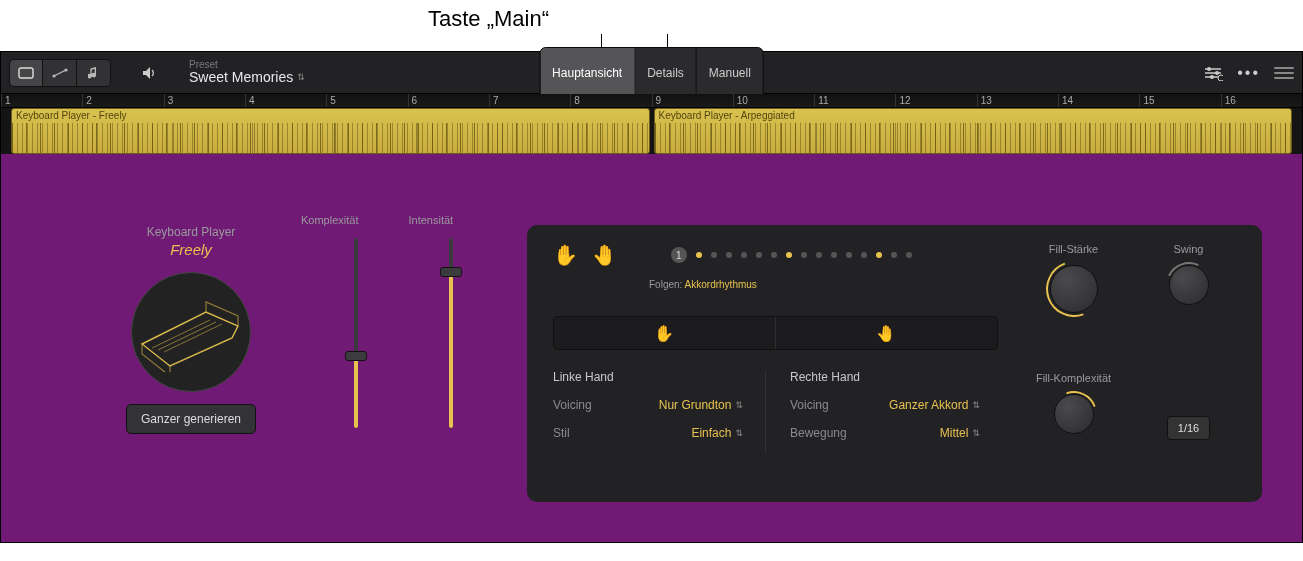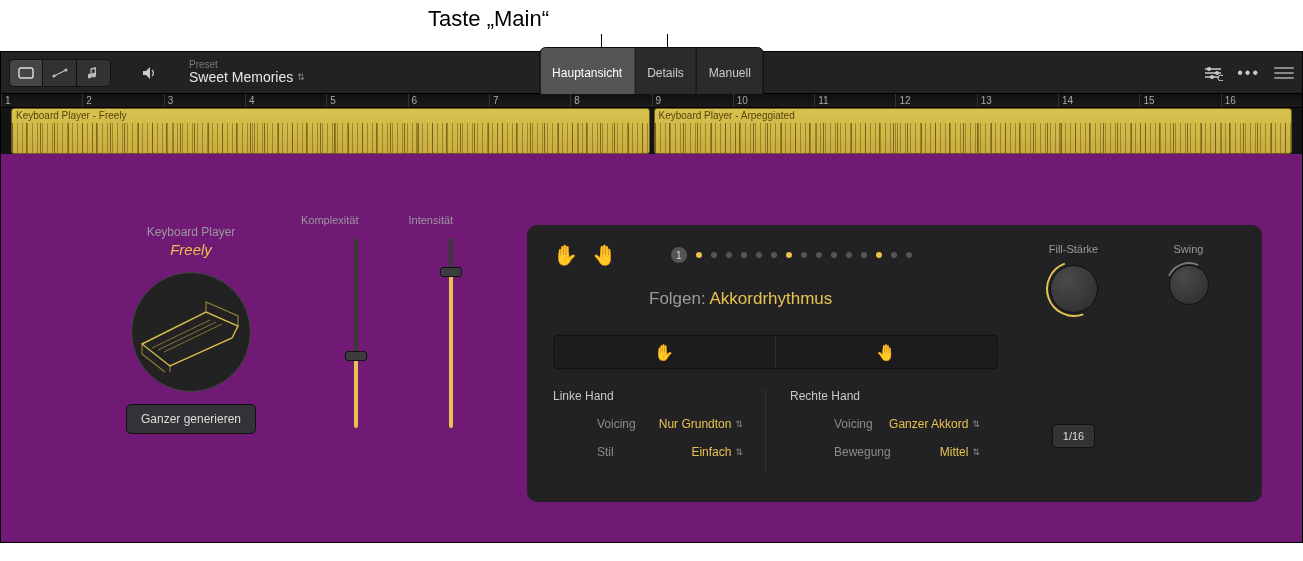--- a/index.html
+++ b/index.html
@@ -65,35 +65,35 @@
 
   
   .panel { margin-left:170px; flex:1; background:#222225; border-radius:10px; padding: 18px 26px 24px; display:flex; gap:28px; }
   .panel-main { flex:1; }
   .hands-row { display:flex; align-items:center; gap:14px; }
   .hand { color:#e8c24e; font-size:20px; }
   .beat-row { display:flex; align-items:center; gap:9px; margin-left:40px; }
   .beat-num { width:16px;height:16px;border-radius:50%;background:#555;color:#ddd;font-size:10px; display:flex;align-items:center;justify-content:center; }
   .dot { width:6px;height:6px;border-radius:50%; background:#555; }
   .dot.on { background:#e8c24e; }
-  .follow { font-size:17px; margin-left:96px; margin-top:22px; }
+  .follow { font-size:10px; margin-left:96px; margin-top:12px; }
   .follow .k { color:#9a9a9c; }
   .follow .v { color:#e8c24e; }
 
   .hand-tabs { margin-top:26px; height:34px; background:#1c1c1e; border:1px solid #111; border-radius:4px; display:flex; }
   .hand-tab { flex:1; display:flex; align-items:center; justify-content:center; font-size:16px; border-right:1px solid #2d2d2d; }
   .hand-tab:last-child { border-right:none; }
   .ht-left { color:#e8c24e; }
   .ht-right{ color:#e8c24e; }
 
   .hand-sections { display:flex; margin-top:20px; }
   .hand-col { flex:1; }
   .hand-col.right { border-left:1px solid #333; padding-left:24px; margin-left:4px; }
   .hand-col h4 { font-size:12px; color:#c8c8ca; font-weight:500; margin-bottom:14px; }
-  .kv { display:flex; justify-content:space-between; align-items:center; font-size:12px; margin-bottom:14px; padding-right:18px;margin-left:44px;}
+  .kv { display:flex; justify-content:space-between; align-items:center; font-size:12px; margin-bottom:14px; padding-right:18px;}
   .kv .k { color:#8a8a8c; }
   .kv .v { color:#e8c24e; display:flex; align-items:center; gap:4px; }
 
   .panel-knobs { width:210px; display:grid; grid-template-columns: 1fr 1fr; gap: 14px 20px; align-items:start; }
   .knob-block { text-align:center; }
   .knob-label { font-size:11px; color:#9a9a9c; margin-bottom:10px; }
   .knob { width:48px; height:48px; border-radius:50%; background: radial-gradient(circle at 35% 30%, #4a4a4d, #2b2b2e); border:1px solid #111; margin:0 auto; position:relative; }
   .knob::before{ content:""; position:absolute; inset:-5px; border-radius:50%; border:2px solid transparent; border-left-color:#e8c24e; border-bottom-color:#e8c24e; transform:rotate(25deg); }
   .knob.small { width:40px;height:40px; }
   .knob.small::before{ inset:-4px; border-left-color:#777; border-bottom-color:transparent; transform:rotate(70deg);}
@@ -309,20 +309,24 @@
 
       <div class="panel-knobs">
         <div class="knob-block">
           <div class="knob-label">Fill-Stärke</div>
           <div class="knob"></div>
         </div>
         <div class="knob-block">
           <div class="knob-label">Swing</div>
           <div class="knob small"></div>
         </div>
+        <div class="knob-block">
+          <div class="knob-label">Fill-Komplexität</div>
+          <div class="knob small small2"></div>
+        </div>
         <div class="knob-block" style="align-self:center;">
           <span class="swing-val">1/16</span>
         </div>
       </div>
     </div>
 
   </div>
 </div>
 
 </body></html>

